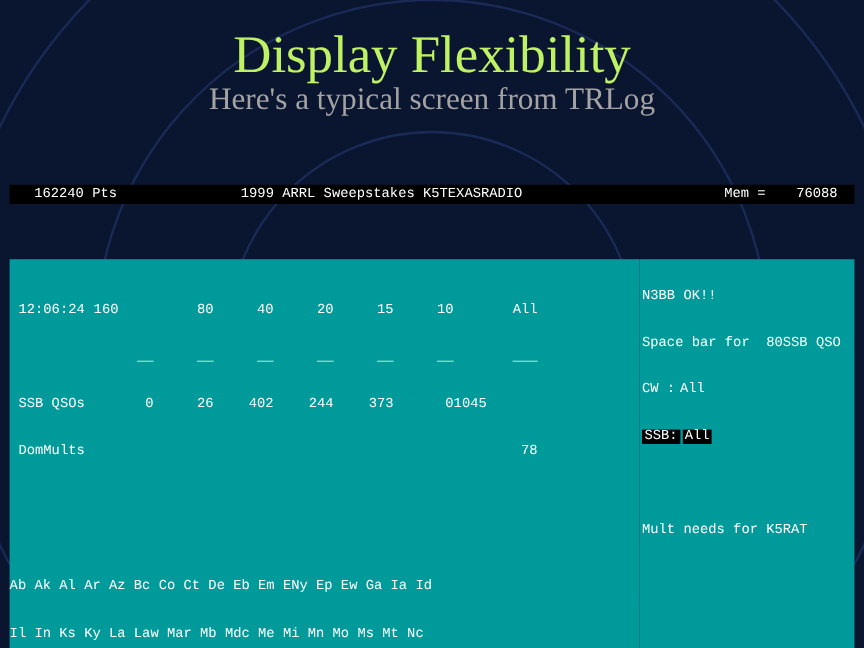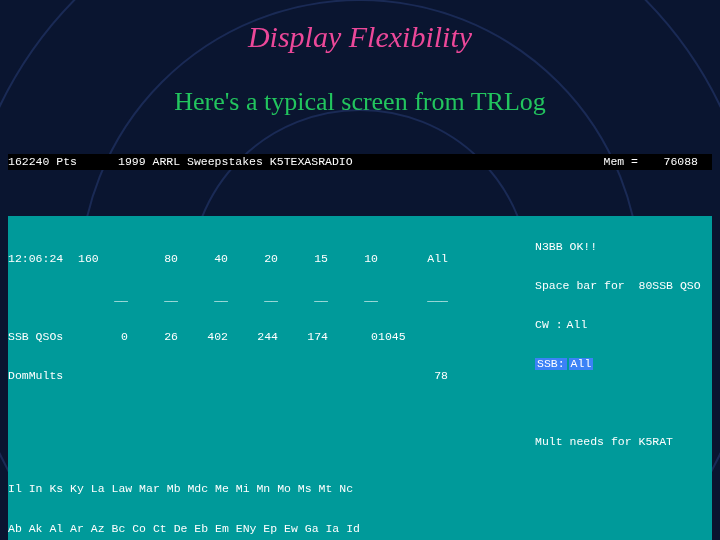--- a/index.html
+++ b/index.html
@@ -17,50 +17,48 @@
     top: 0; left: 0; right: 0; bottom: 0;
     pointer-events: none;
   }
   .bg-arcs svg { width: 100%; height: 100%; }
   .title {
     position: absolute;
     top: 20px;
     width: 100%;
     text-align: center;
     font-family: "Times New Roman", serif;
-    font-size: 30px;
-    color: #ec4899;
-    font-style: italic;
+    font-size: 44px;
+    color: #bef264;
   }
   .subtitle {
     position: absolute;
     top: 68px;
     width: 100%;
     text-align: center;
     font-family: "Times New Roman", serif;
     font-size: 26px;
-    color: #22c55e;
-    margin-top: 19px;
+    color: #a3a3a3;
   }
   .term {
     position: absolute;
     top: 108px;
     left: 8px;
     right: 8px;
     color: #bfbfbf;
     line-height: 1.0;
     font-size: 11.5px;
     white-space: pre;
   }
   .row { display: flex; height: 16px; align-items: center; }
   .cell { display: inline-block; }
   .tealbg { background: #009a9a; color: #000; }
   .blackbg { background: #000; color: #bfbfbf; }
-  .bluebg { background: #3b82f6; color: #fff; }
-  .whitetxt { color: #fff; }
+  .bluebg { background: #000000; color: #fff; }
+  .whitetxt { color: #fff; text-align: center; }
   .mults-grid { line-height: 1.05; }
 </style>
 </head>
 <body>
 
 <div class="bg-arcs">
 <svg viewBox="0 0 720 540">
   <circle cx="360" cy="280" r="550" fill="none" stroke="#1a2a55" stroke-width="2"></circle>
   <circle cx="360" cy="280" r="400" fill="none" stroke="#1a2a55" stroke-width="2"></circle>
   <circle cx="360" cy="280" r="280" fill="none" stroke="#1a2a55" stroke-width="2"></circle>
@@ -104,34 +102,34 @@
         <span class="cell whitetxt" style="width:50px;text-align:right">__</span>
         <span class="cell whitetxt" style="width:50px;text-align:right">__</span>
         <span class="cell whitetxt" style="width:70px;text-align:right">___</span>
       </div>
       <div class="row">
         <span class="cell whitetxt" style="width:70px">SSB QSOs</span>
         <span class="cell whitetxt" style="width:50px;text-align:right">0</span>
         <span class="cell whitetxt" style="width:50px;text-align:right">26</span>
         <span class="cell whitetxt" style="width:50px;text-align:right">402</span>
         <span class="cell whitetxt" style="width:50px;text-align:right">244</span>
-        <span class="cell whitetxt" style="width:50px;text-align:right">174</span>
+        <span class="cell whitetxt" style="width:50px;text-align:right">373</span>
         <span class="cell whitetxt" style="width:50px;text-align:right">0</span>
         <span class="cell whitetxt" style="width:70px;text-align:left">1045</span>
       </div>
       <div class="row">
         <span class="cell whitetxt" style="width:70px">DomMults</span>
         <span class="cell" style="width:300px"></span>
         <span class="cell whitetxt" style="width:70px;text-align:right">78</span>
       </div>
       <div class="row"></div>
       
       <div class="mults-grid">
+        <div class="row whitetxt">Ab Ak Al Ar Az Bc Co Ct De Eb Em ENy Ep Ew Ga Ia Id</div>
         <div class="row whitetxt">Il In Ks Ky La Law Mar Mb Mdc Me Mi Mn Mo Ms Mt Nc</div>
-        <div class="row whitetxt">Ab Ak Al Ar Az Bc Co Ct De Eb Em ENy Ep Ew Ga Ia Id</div>
         
         
         
         
       </div>
     </div>
 
     
     <div class="tealbg" style="width:179px;padding:0 2px">
       <div class="row whitetxt">N3BB OK!!</div>

